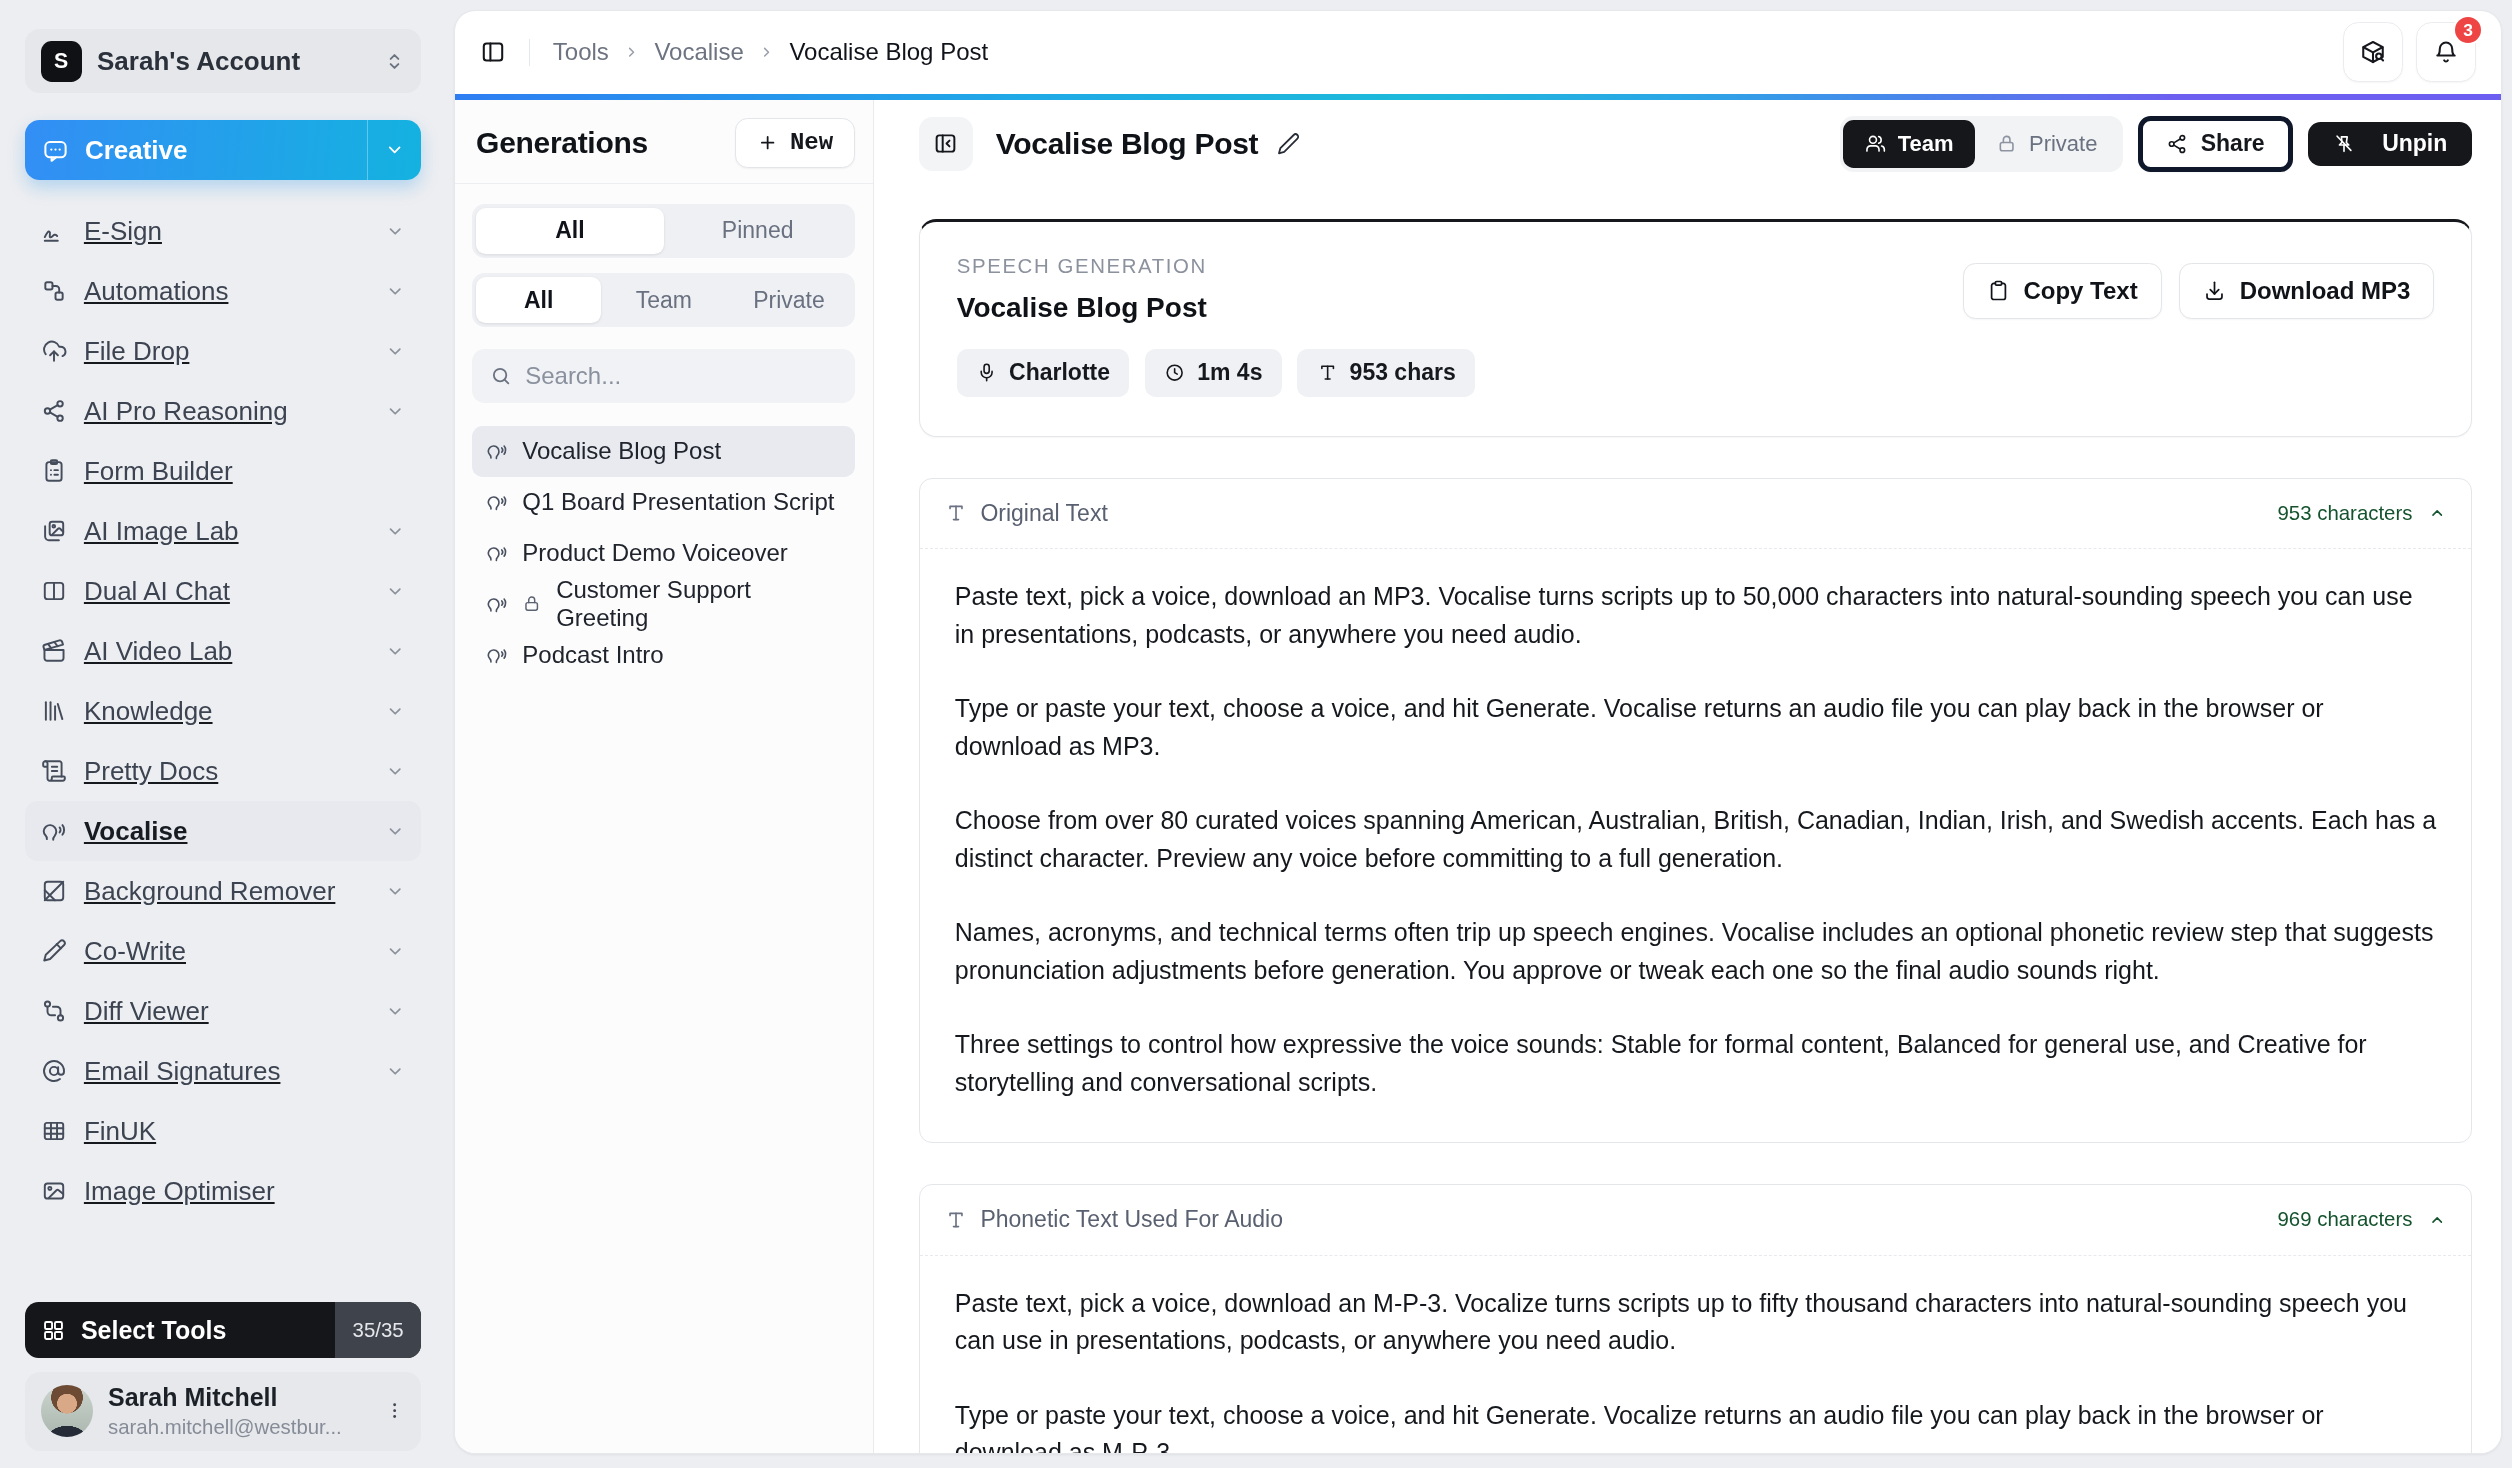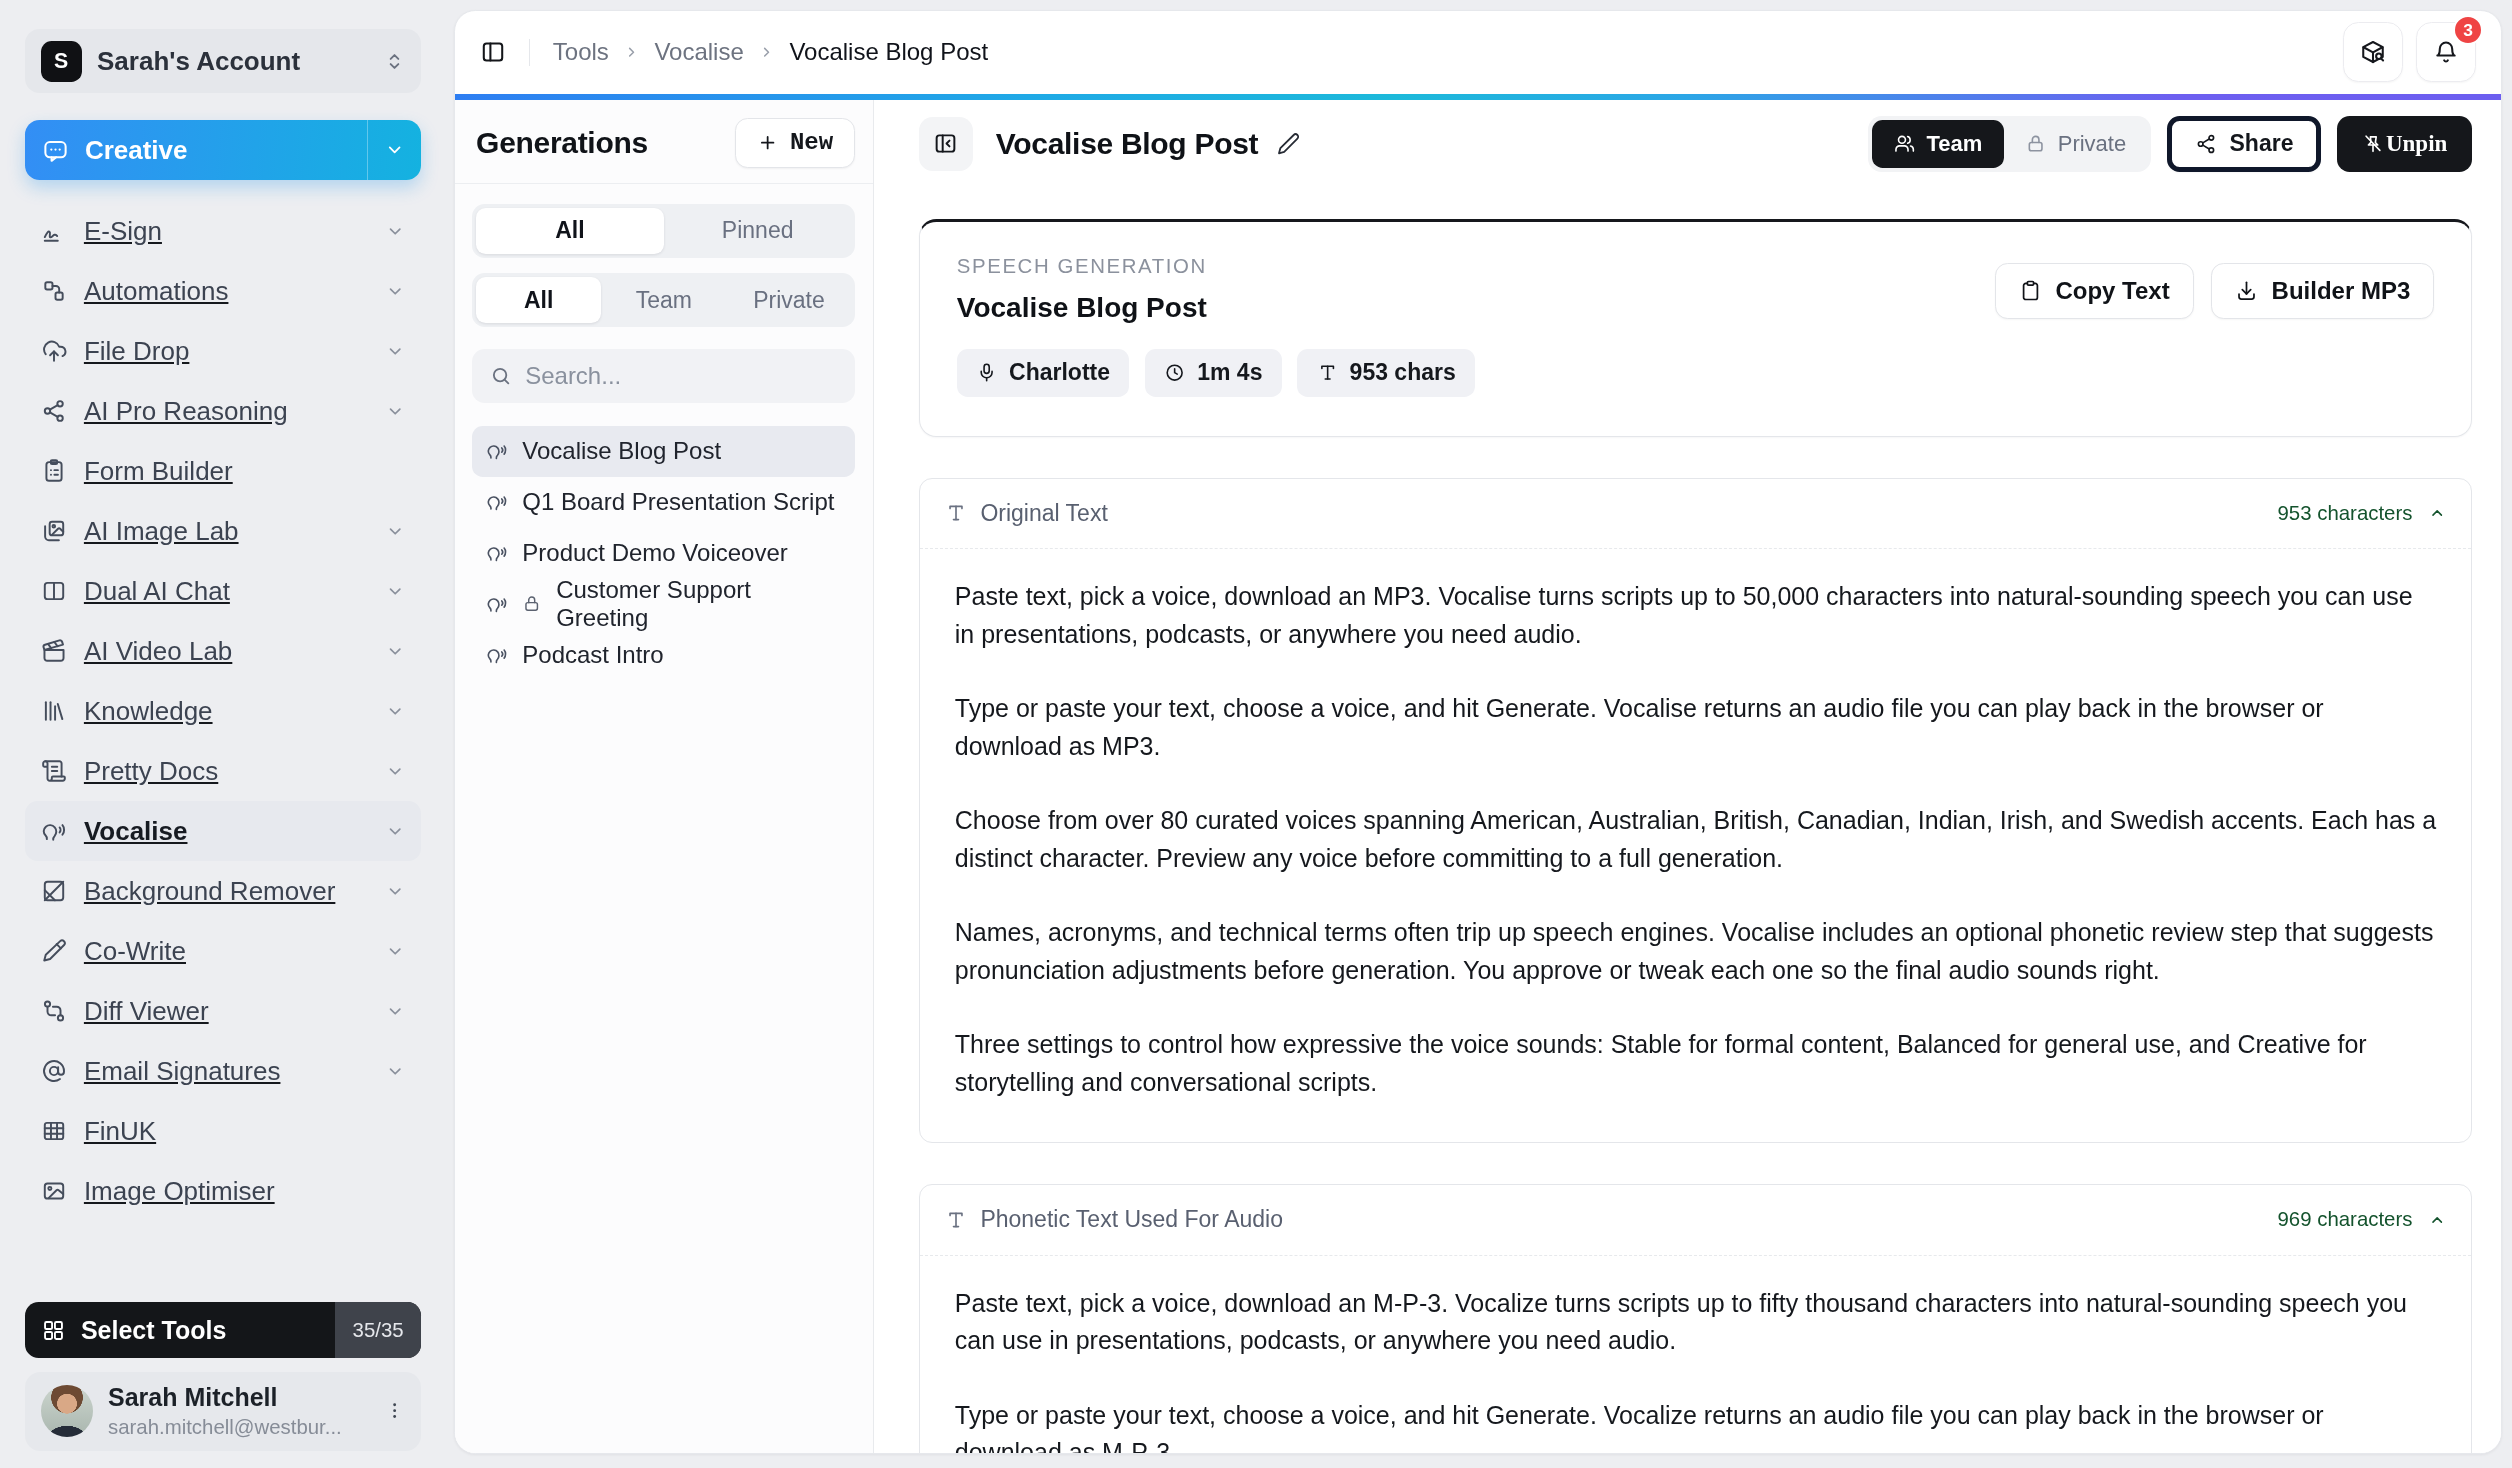--- a/index.html
+++ b/index.html
@@ -96,21 +96,21 @@
   .collapse-btn .ic { width:25px; height:25px; }
   .detail-head h1 { font-size:30px; font-weight:700; letter-spacing:-0.3px; color:#0f1217; margin-left:23px; }
   .pencil { width:24px; height:24px; color:#272c35; margin-left:17.4px; cursor:pointer; }
   .vis-seg { margin-left:auto; background:#f2f3f5; border-radius:13.6px; padding:3.9px; display:flex; align-items:center; height:56px; }
   .vis-team { display:flex; align-items:center; gap:11.6px; background:#15171b; color:#fff; border:none; border-radius:10.7px; height:48px; padding:0 21.3px; font-size:22px; font-weight:600; cursor:pointer; font-family:inherit; }
   .vis-team .ic { width:21.3px; height:21.3px; }
   .vis-private { display:flex; align-items:center; gap:11.6px; background:transparent; border:none; color:#6a7180; height:48px; padding:0 21.3px; font-size:22px; font-weight:500; cursor:pointer; font-family:inherit; }
   .vis-private .ic { width:21.3px; height:21.3px; color:#8d93a0; }
   .share-btn { margin-left:15.5px; height:56px; background:#fff; border:5px solid #0f172a; border-radius:12.6px; display:flex; align-items:center; gap:12.6px; padding:0 23px; font-size:23px; font-weight:600; color:#14171c; cursor:pointer; box-shadow:0 1px 1.9px rgba(0,0,0,.04); font-family:inherit; }
   .share-btn .ic { width:22px; height:22px; }
-  .unpin-btn { margin-left:15.5px; height:56px; background:#15171b; border:none; border-radius:12.6px; display:flex; align-items:center; gap:2px; padding:0 25px; font-size:23px; font-weight:600; color:#fff; cursor:pointer; font-family:Liberation Serif, serif; }
+  .unpin-btn { margin-left:15.5px; height:44px; background:#15171b; border:none; border-radius:12.6px; display:flex; align-items:center; gap:27px; padding:0 25px; font-size:23px; font-weight:600; color:#fff; cursor:pointer; font-family:Liberation Sans, sans-serif; }
   .unpin-btn .ic { width:22px; height:22px; }
 
   .speech-card { margin-top:47px; background:#fff; border:1px solid #e4e6ea; border-top:3.9px solid #16181d; border-radius:17.4px; padding:33px 37px 39px; display:flex; justify-content:space-between; align-items:flex-start; box-shadow:0 1px 1.9px rgba(16,24,40,.04); }
   .eyebrow { font-size:20.4px; letter-spacing:1.6px; color:#8b919d; font-weight:500; }
   .sc-title { font-size:28px; font-weight:700; color:#0f1217; margin-top:13.6px; }
   .badges { display:flex; gap:15.5px; margin-top:25px; }
   .pill { display:flex; align-items:center; gap:11.6px; background:#f0f1f5; border-radius:10.7px; height:48px; padding:0 19.4px; font-size:23px; font-weight:600; color:#15181d; }
   .pill .ic { width:21.3px; height:21.3px; }
   .sc-actions { display:flex; gap:17.4px; margin-top:7.8px; }
   .act-btn { height:56px; background:#fff; border:1px solid #e3e5e9; border-radius:12.6px; display:flex; align-items:center; gap:13.6px; padding:0 23px; font-size:24px; font-weight:600; color:#101318; cursor:pointer; box-shadow:0 1px 1.9px rgba(0,0,0,.04); font-family:inherit; }
@@ -701,21 +701,21 @@
                 <span>Copy Text</span>
               </button>
               <button class="act-btn">
                 <span class="ic">
                     <svg viewBox="0 0 24 24" fill="none" stroke="currentColor" stroke-width="1.8" stroke-linecap="round" stroke-linejoin="round">
                       <path d="M4.2 15.7v2.9A2.4 2.4 0 0 0 6.6 21h10.8a2.4 2.4 0 0 0 2.4-2.4v-2.9"></path>
                       <path d="m7.6 11.2 4.4 4.4 4.4-4.4"></path>
                       <path d="M12 15.6V3.4"></path>
                     </svg>
                   </span>
-                <span>Builder MP3</span>
+                <span>Download MP3</span>
               </button>
             </div>
           </div>
 
           <div class="text-card">
             <div class="tc-head">
               <div class="tc-left">
                 <span class="ic">
                     <svg viewBox="0 0 24 24" fill="none" stroke="currentColor" stroke-width="1.8" stroke-linecap="round" stroke-linejoin="round">
                       <path d="M5.5 7.2V4.8h13v2.4"></path>

